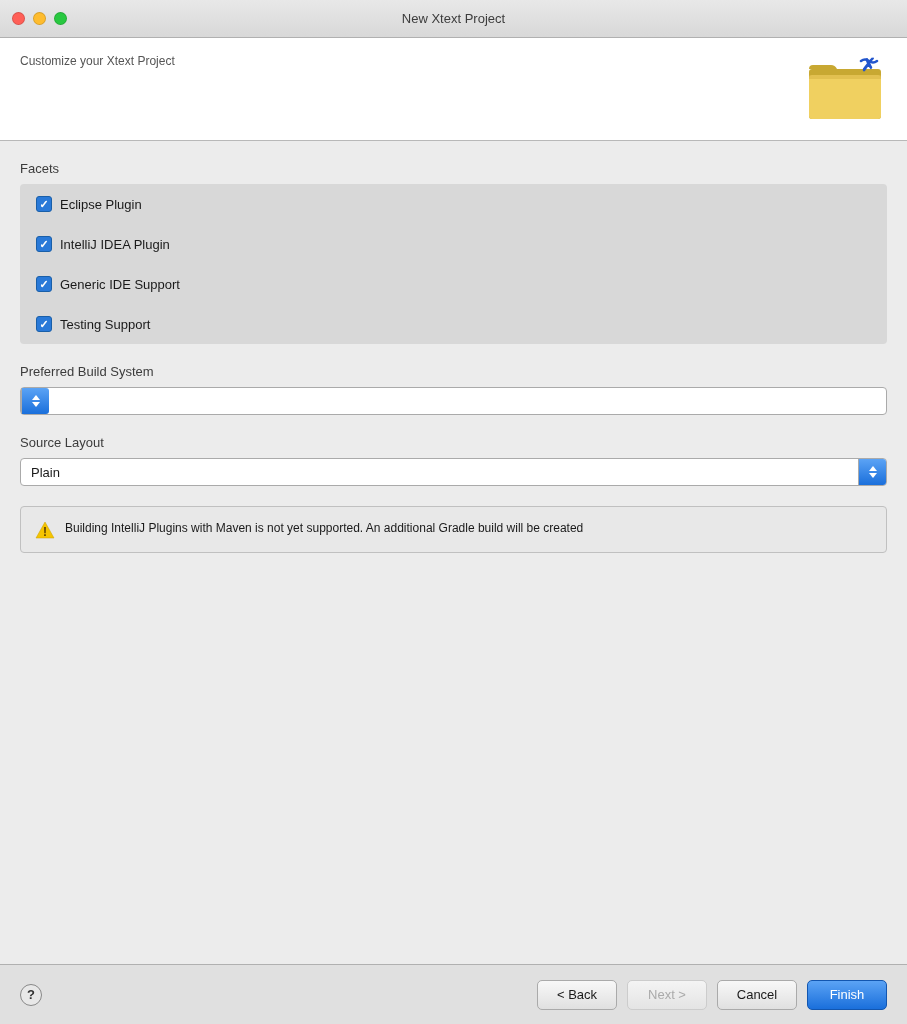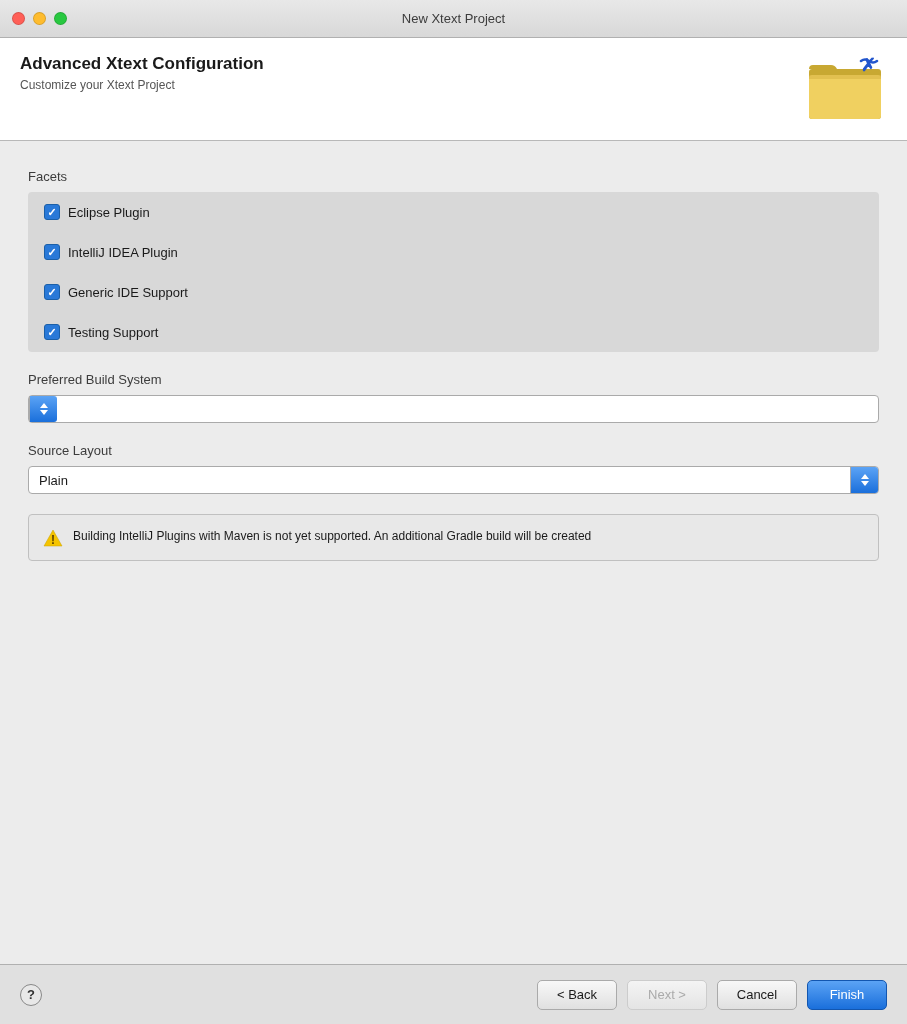--- a/index.html
+++ b/index.html
@@ -81,21 +81,21 @@
       height: 70px;
       flex-shrink: 0;
       display: flex;
       align-items: center;
       justify-content: center;
     }
 
     
     .content {
       flex: 1;
-      padding: 28px;
+      padding: 20px;
       background: #ececec;
       overflow-y: auto;
     }
 
     
     .section-label {
       font-size: 13px;
       color: #3c3c3c;
       margin-bottom: 8px;
       font-weight: 400;
@@ -286,21 +286,20 @@
     <div class="traffic-lights">
       <div class="traffic-light close"></div>
       <div class="traffic-light minimize"></div>
       <div class="traffic-light maximize"></div>
     </div>
     <span class="title-bar-title">New Xtext Project</span>
   </div>
 
   <div class="header">
     <div class="header-text">
-      <div class="header-title">Advanced Xtext Configuration</div>
       <div class="header-subtitle">Customize your Xtext Project</div>
     </div>
     <div class="header-icon">
 
       <svg class="folder-svg" viewBox="0 0 76 64" xmlns="http://www.w3.org/2000/svg">
 
         <rect x="0" y="12" width="72" height="50" rx="3" fill="#c8a832"></rect>
 
         <path d="M0 12 Q0 8 4 8 L22 8 Q26 8 28 12 Z" fill="#c8a832"></path>
 

